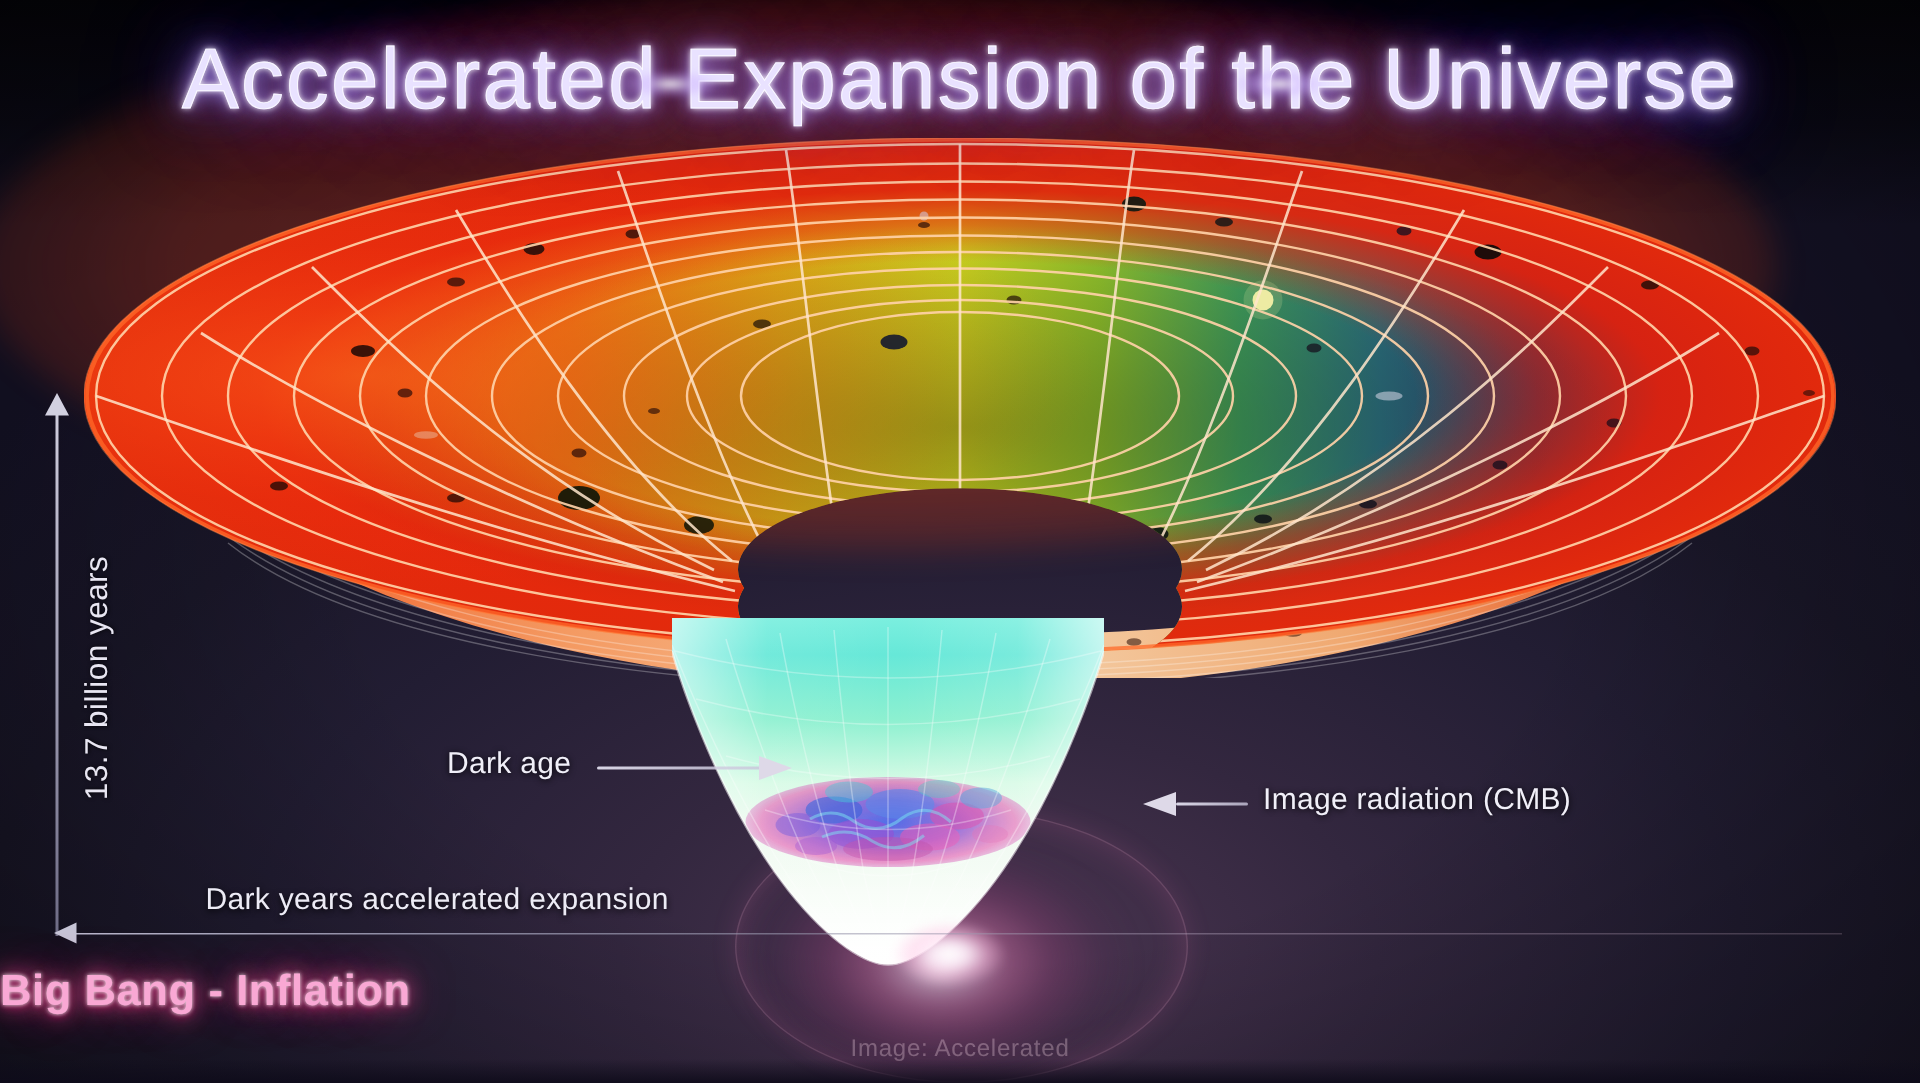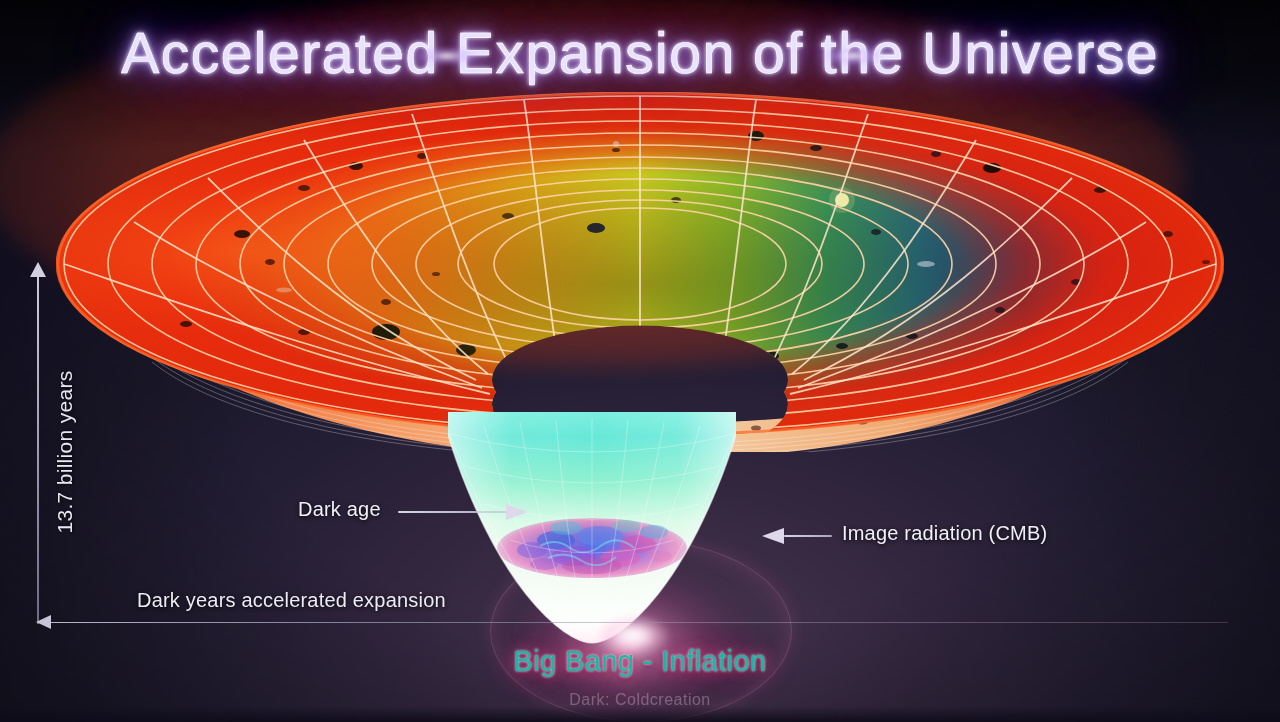--- a/index.html
+++ b/index.html
@@ -241,24 +241,24 @@
   }
 
   #callout-darkage { left: 298px; top: 498px; }
   #callout-cmb { left: 762px; top: 522px; }
 
   
   .bigbang-caption {
     position: absolute;
     left: 0; top: 645px;
     width: 1280px;
-    text-align: center;
+    text-align: left;
     font-size: 29px;
-    font-weight: 400;
-    color: #14b8a6;
+    font-weight: 700;
+    color: #f9a8d4;
     letter-spacing: 0.4px;
     text-shadow:
       0 0 3px rgba(255,255,255,0.9),
       0 0 14px rgba(255,90,160,0.95),
       0 0 30px rgba(230,40,120,0.75),
       0 2px 5px rgba(90,0,50,0.9);
     z-index: 45;
   }
   .credit {
     position: absolute;
@@ -568,17 +568,17 @@
     <span class="arrow-right" style="left:208px; top:6px;"></span>
   </div>
 
   <div class="callout" id="callout-cmb">
     <span class="arrow-left" style="left:0px; top:6px;"></span>
     <span class="lead-line" style="left:22px; top:13px; width:48px;"></span>
     <span class="callout-text" style="position:absolute; left:80px; top:0px;">Image radiation (CMB)</span>
   </div>
 
   <div class="bigbang-caption">Big Bang - Inflation</div>
-  <div class="credit">Dark: Coldcreation</div>
+  <div class="credit">Image: Accelerated</div>
 
   <div class="bg-vignette"></div>
   <div class="bottom-fade"></div>
 </div>
 
 </body></html>

